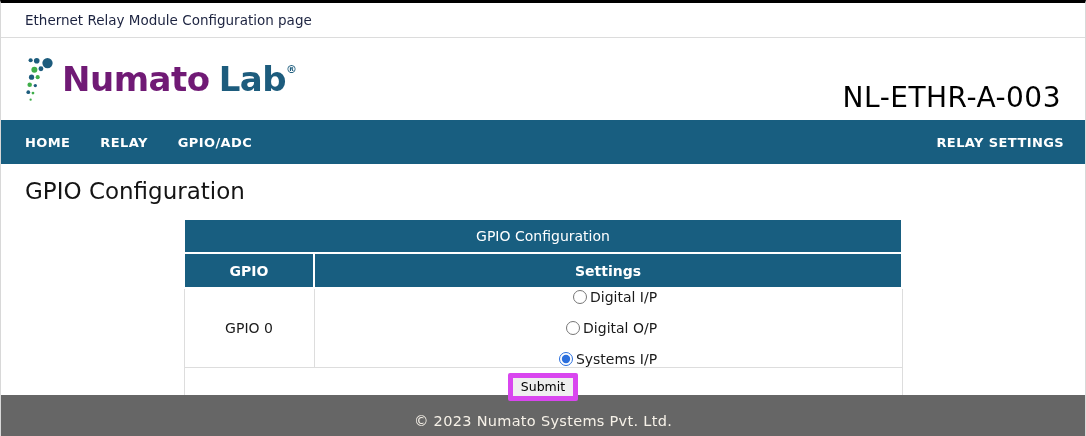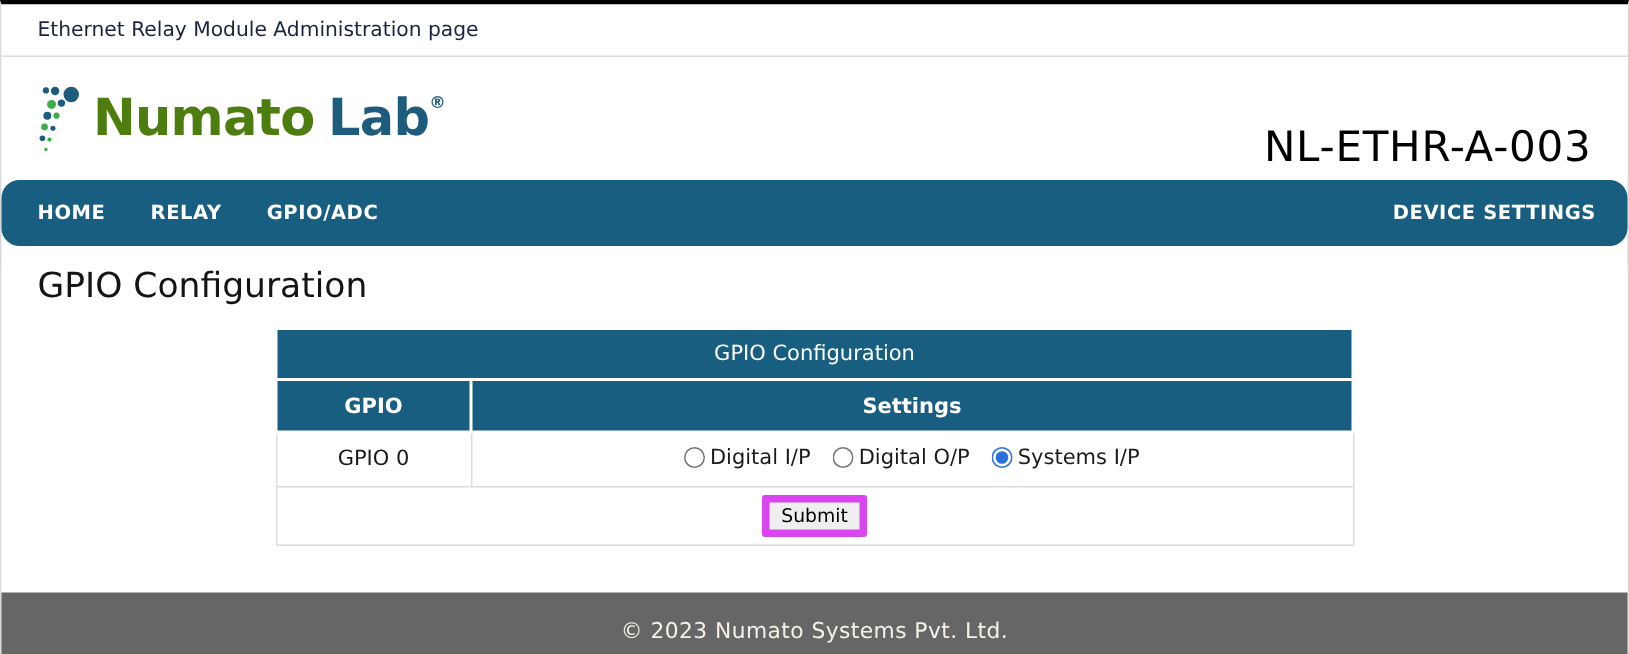--- a/index.html
+++ b/index.html
@@ -29,31 +29,30 @@
   
   .brand-header {
     height: 82px;
     display: flex; align-items: center; justify-content: space-between;
     padding: 0 24px;
     background: #ffffff;
   }
   .logo { display: flex; align-items: center; }
   .logo-icon { width: 30px; height: 48px; margin-right: 7px; }
   .logo-text { font-size: 34px; font-weight: bold; letter-spacing: -0.5px; line-height: 1; }
-  .logo-numato { color: #4d7c0f; }
+  .logo-numato { color: #701a75; }
   .logo-lab { color: #1d5c7d; margin-left: 9px; }
   .logo-reg { font-size: 11px; color: #1d5c7d; vertical-align: 18px; font-weight: bold; }
   .model { font-size: 28px; color: #000000; letter-spacing: 0.5px; margin-top: 36px; }
 
   
   .nav {
     height: 44px; background: #185e80;
     display: flex; align-items: center; justify-content: space-between;
     padding: 0 21px 0 24px;
-    border-radius: 12px;
   }
   .nav-left { display: flex; gap: 30px; }
   .nav-item {
     color: #ffffff; font-size: 13px; font-weight: bold;
     letter-spacing: 0.4px; cursor: pointer; text-decoration: none;
   }
 
   
   .main { height: 217px; background: #ffffff; margin-top: 12px; }
   .page-title {
@@ -74,21 +73,21 @@
   .gpio-table .t-title { height: 34px; }
   .gpio-table .t-col { height: 35px; font-weight: bold; }
   .gpio-table .col-gpio { width: 130px; }
   .gpio-table td {
     border: 1px solid #dddddd;
     height: 36px; text-align: center; color: #1a1a1a;
     background: #ffffff;
   }
   .gpio-table .c-submit { height: 39px; }
 
-  .radio-group { display: inline-flex; align-items: flex-end; gap: 15px; }
+  .radio-group { display: inline-flex; align-items: flex-end; gap: 15px; flex-direction: column; }
   .radio-opt { display: inline-flex; align-items: center; font-size: 14px; color: #1a1a1a; cursor: pointer; }
   .radio-opt input {
     width: 14px; height: 14px; margin: 0 3px 0 0;
     accent-color: #2b6fdd; cursor: pointer;
   }
 
   .submit-btn {
     font-family: "DejaVu Sans", "Liberation Sans", sans-serif;
     font-size: 12.5px; color: #000000;
     background: #efefef;
@@ -102,21 +101,21 @@
     background: #666666; color: #f6f1e8;
     text-align: center; font-size: 14.5px; letter-spacing: 0.3px;
   }
 </style>
 </head>
 <body>
 
 <div class="page">
 
   <div class="topbar">
-    <span>Ethernet Relay Module Administration page</span>
+    <span>Ethernet Relay Module Configuration page</span>
   </div>
 
   <header class="brand-header">
     <div class="logo">
       <svg class="logo-icon" viewBox="0 0 32 50">
         <circle cx="6" cy="5" r="2.2" fill="#1d5c7d"></circle>
         <circle cx="12.5" cy="5.5" r="3" fill="#1d5c7d"></circle>
         <circle cx="24" cy="8" r="5.5" fill="#1d5c7d"></circle>
         <circle cx="10" cy="15" r="3.2" fill="#3fae49"></circle>
         <circle cx="17" cy="14" r="2.6" fill="#1d5c7d"></circle>
@@ -132,21 +131,21 @@
     </div>
     <div class="model">NL-ETHR-A-003</div>
   </header>
 
   <nav class="nav">
     <div class="nav-left">
       <a class="nav-item">HOME</a>
       <a class="nav-item">RELAY</a>
       <a class="nav-item">GPIO/ADC</a>
     </div>
-    <a class="nav-item">DEVICE SETTINGS</a>
+    <a class="nav-item">RELAY SETTINGS</a>
   </nav>
 
   <main class="main">
     <h1 class="page-title">GPIO Configuration</h1>
 
     <table class="gpio-table">
       <tbody>
           <tr>
         <th class="t-title" colspan="2">GPIO Configuration</th>
       </tr>

